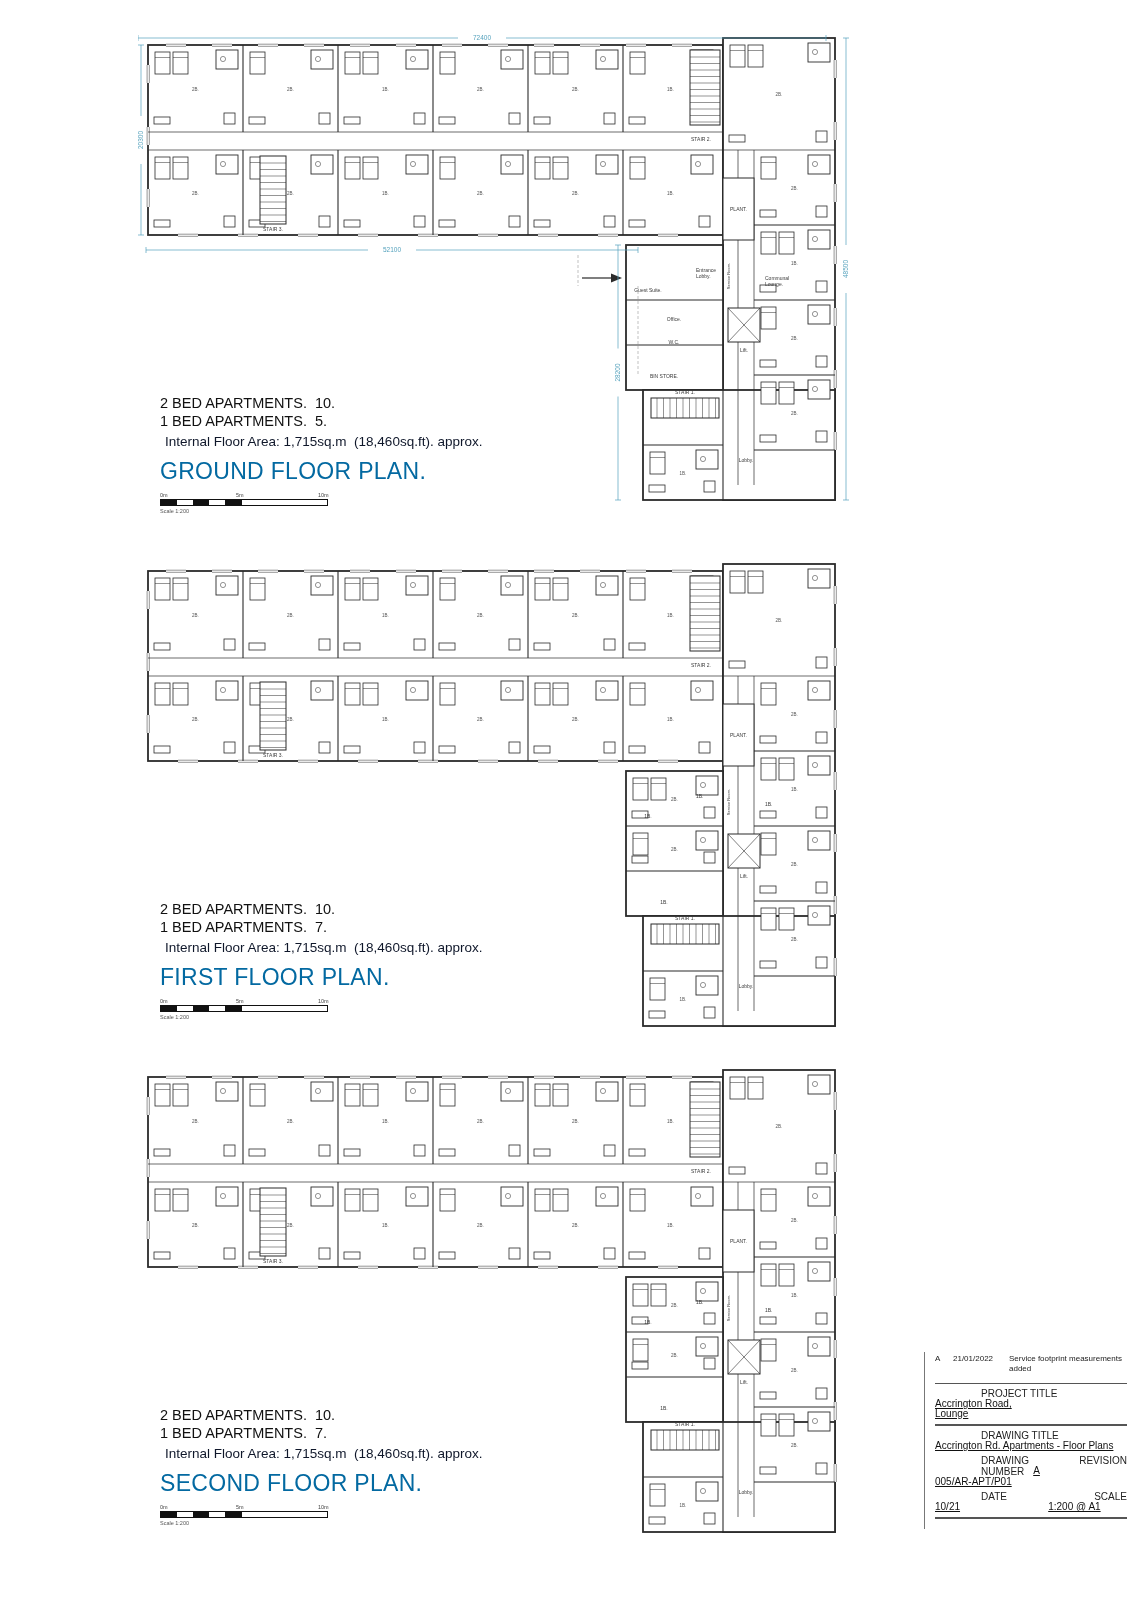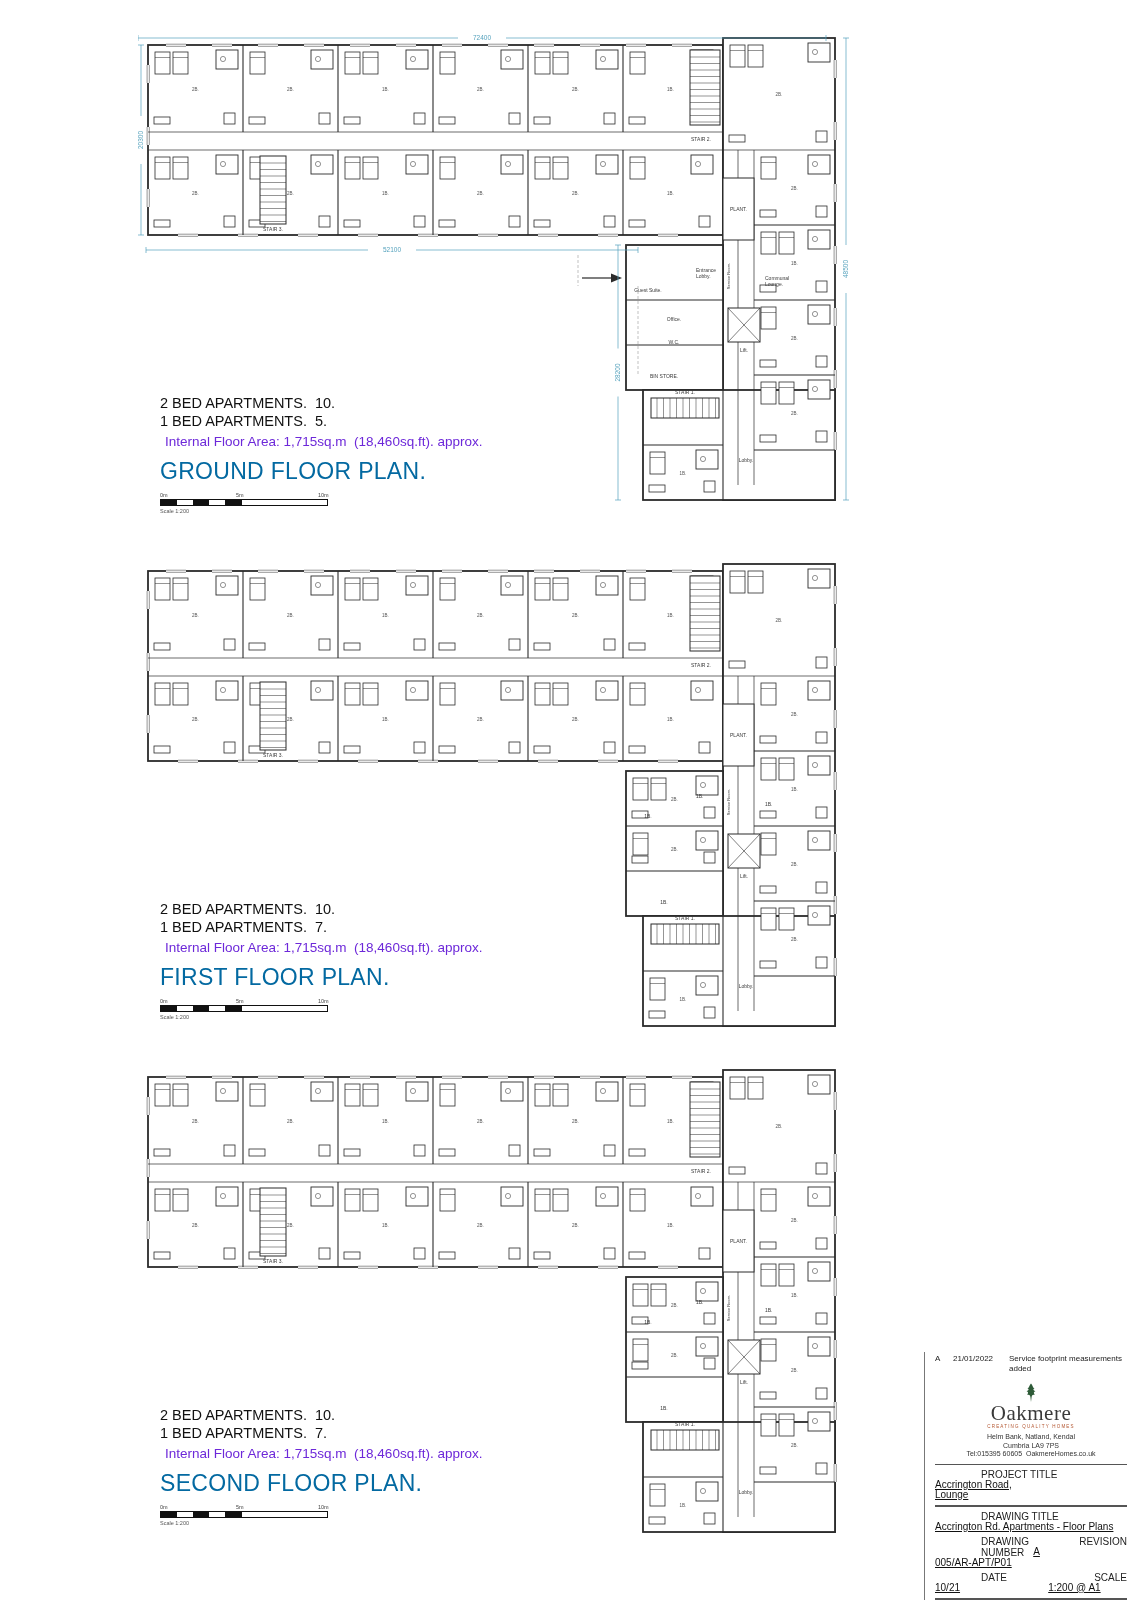--- a/index.html
+++ b/index.html
@@ -3,21 +3,21 @@
 <meta charset="utf-8">
 <style>
   html,body{margin:0;padding:0;background:#fff;}
   .sheet{
     position:relative;width:1130px;height:1600px;background:#ffffff;
     font-family:"Liberation Sans",sans-serif;color:#1a1a1a;overflow:hidden;
   }
   .plan-svg{position:absolute;}
   .floor-info{position:absolute;}
   .stats-line{font-size:14.5px;line-height:18px;white-space:pre;color:#111;}
-  .area-line{font-size:13.5px;margin-top:4px;padding-left:5px;white-space:pre;color:#6d28d9;}
+  .area-line{font-size:13.5px;margin-top:4px;padding-left:5px;white-space:pre;color:#0f172a;}
   .floor-title{font-size:23px;margin-top:9px;letter-spacing:.3px;color:#0369a1;}
   
   .scalebar{margin-top:7px;width:172px;}
   .sb-labels{position:relative;height:7px;font-size:5.5px;color:#444;}
   .sb-labels span{position:absolute;top:0;}
   .sb-zero{left:0;} .sb-five{left:76px;} .sb-ten{left:158px;}
   .sb-bar{display:flex;height:5px;border:1px solid #111;width:166px;}
   .sb-bar i{display:block;height:100%;}
   .sb-b{background:#111;width:16px;} .sb-w{background:#fff;width:16px;} .sb-rest{background:#fff;width:86px;border-left:1px solid #111;}
   .sb-caption{font-size:5.5px;color:#555;margin-top:2px;}
@@ -1157,32 +1157,20 @@
       <div class="sb-caption">Scale 1:200</div>
     </div>
   </div>
 
   <div class="title-block">
     <div class="rev-note">
       <span class="rv">A</span>
       <span class="rd">21/01/2022</span>
       <span class="rt">Service footprint measurements added</span>
     </div>
-    <div class="logo-wrap">
-      <svg class="logo-leaf" width="18" height="20" viewBox="0 0 18 20">
-        <path d="M9 0.5 C6.5 3.5 7.5 4.5 5.5 5.5 C7.5 6 6.5 7.5 4.5 8.2 C7 8.8 6 10.5 5.2 11.8 C7.3 11.3 8 12 8.4 14 L9 19 L9.6 14 C10 12 10.7 11.3 12.8 11.8 C12 10.5 11 8.8 13.5 8.2 C11.5 7.5 10.5 6 12.5 5.5 C10.5 4.5 11.5 3.5 9 0.5 Z" fill="#2e5b38"></path>
-      </svg>
-      <div class="logo-name">Oakmere</div>
-      <div class="logo-tagline">CREATING QUALITY HOMES</div>
-      <div class="tb-address">
-        <div>Helm Bank, Natland, Kendal</div>
-        <div>Cumbria LA9 7PS</div>
-        <div style="white-space:pre;">Tel:015395 60605  OakmereHomes.co.uk</div>
-      </div>
-    </div>
     <hr class="tb-rule">
     <div class="tb-section">
       <div class="tb-label">PROJECT TITLE</div>
       <div class="tb-value">Accrington Road,</div>
       <div class="tb-value">Lounge</div>
     </div>
     <hr class="tb-rule thick">
     <div class="tb-section">
       <div class="tb-label">DRAWING TITLE</div>
       <div class="tb-value">Accrington Rd. Apartments - Floor Plans</div>

